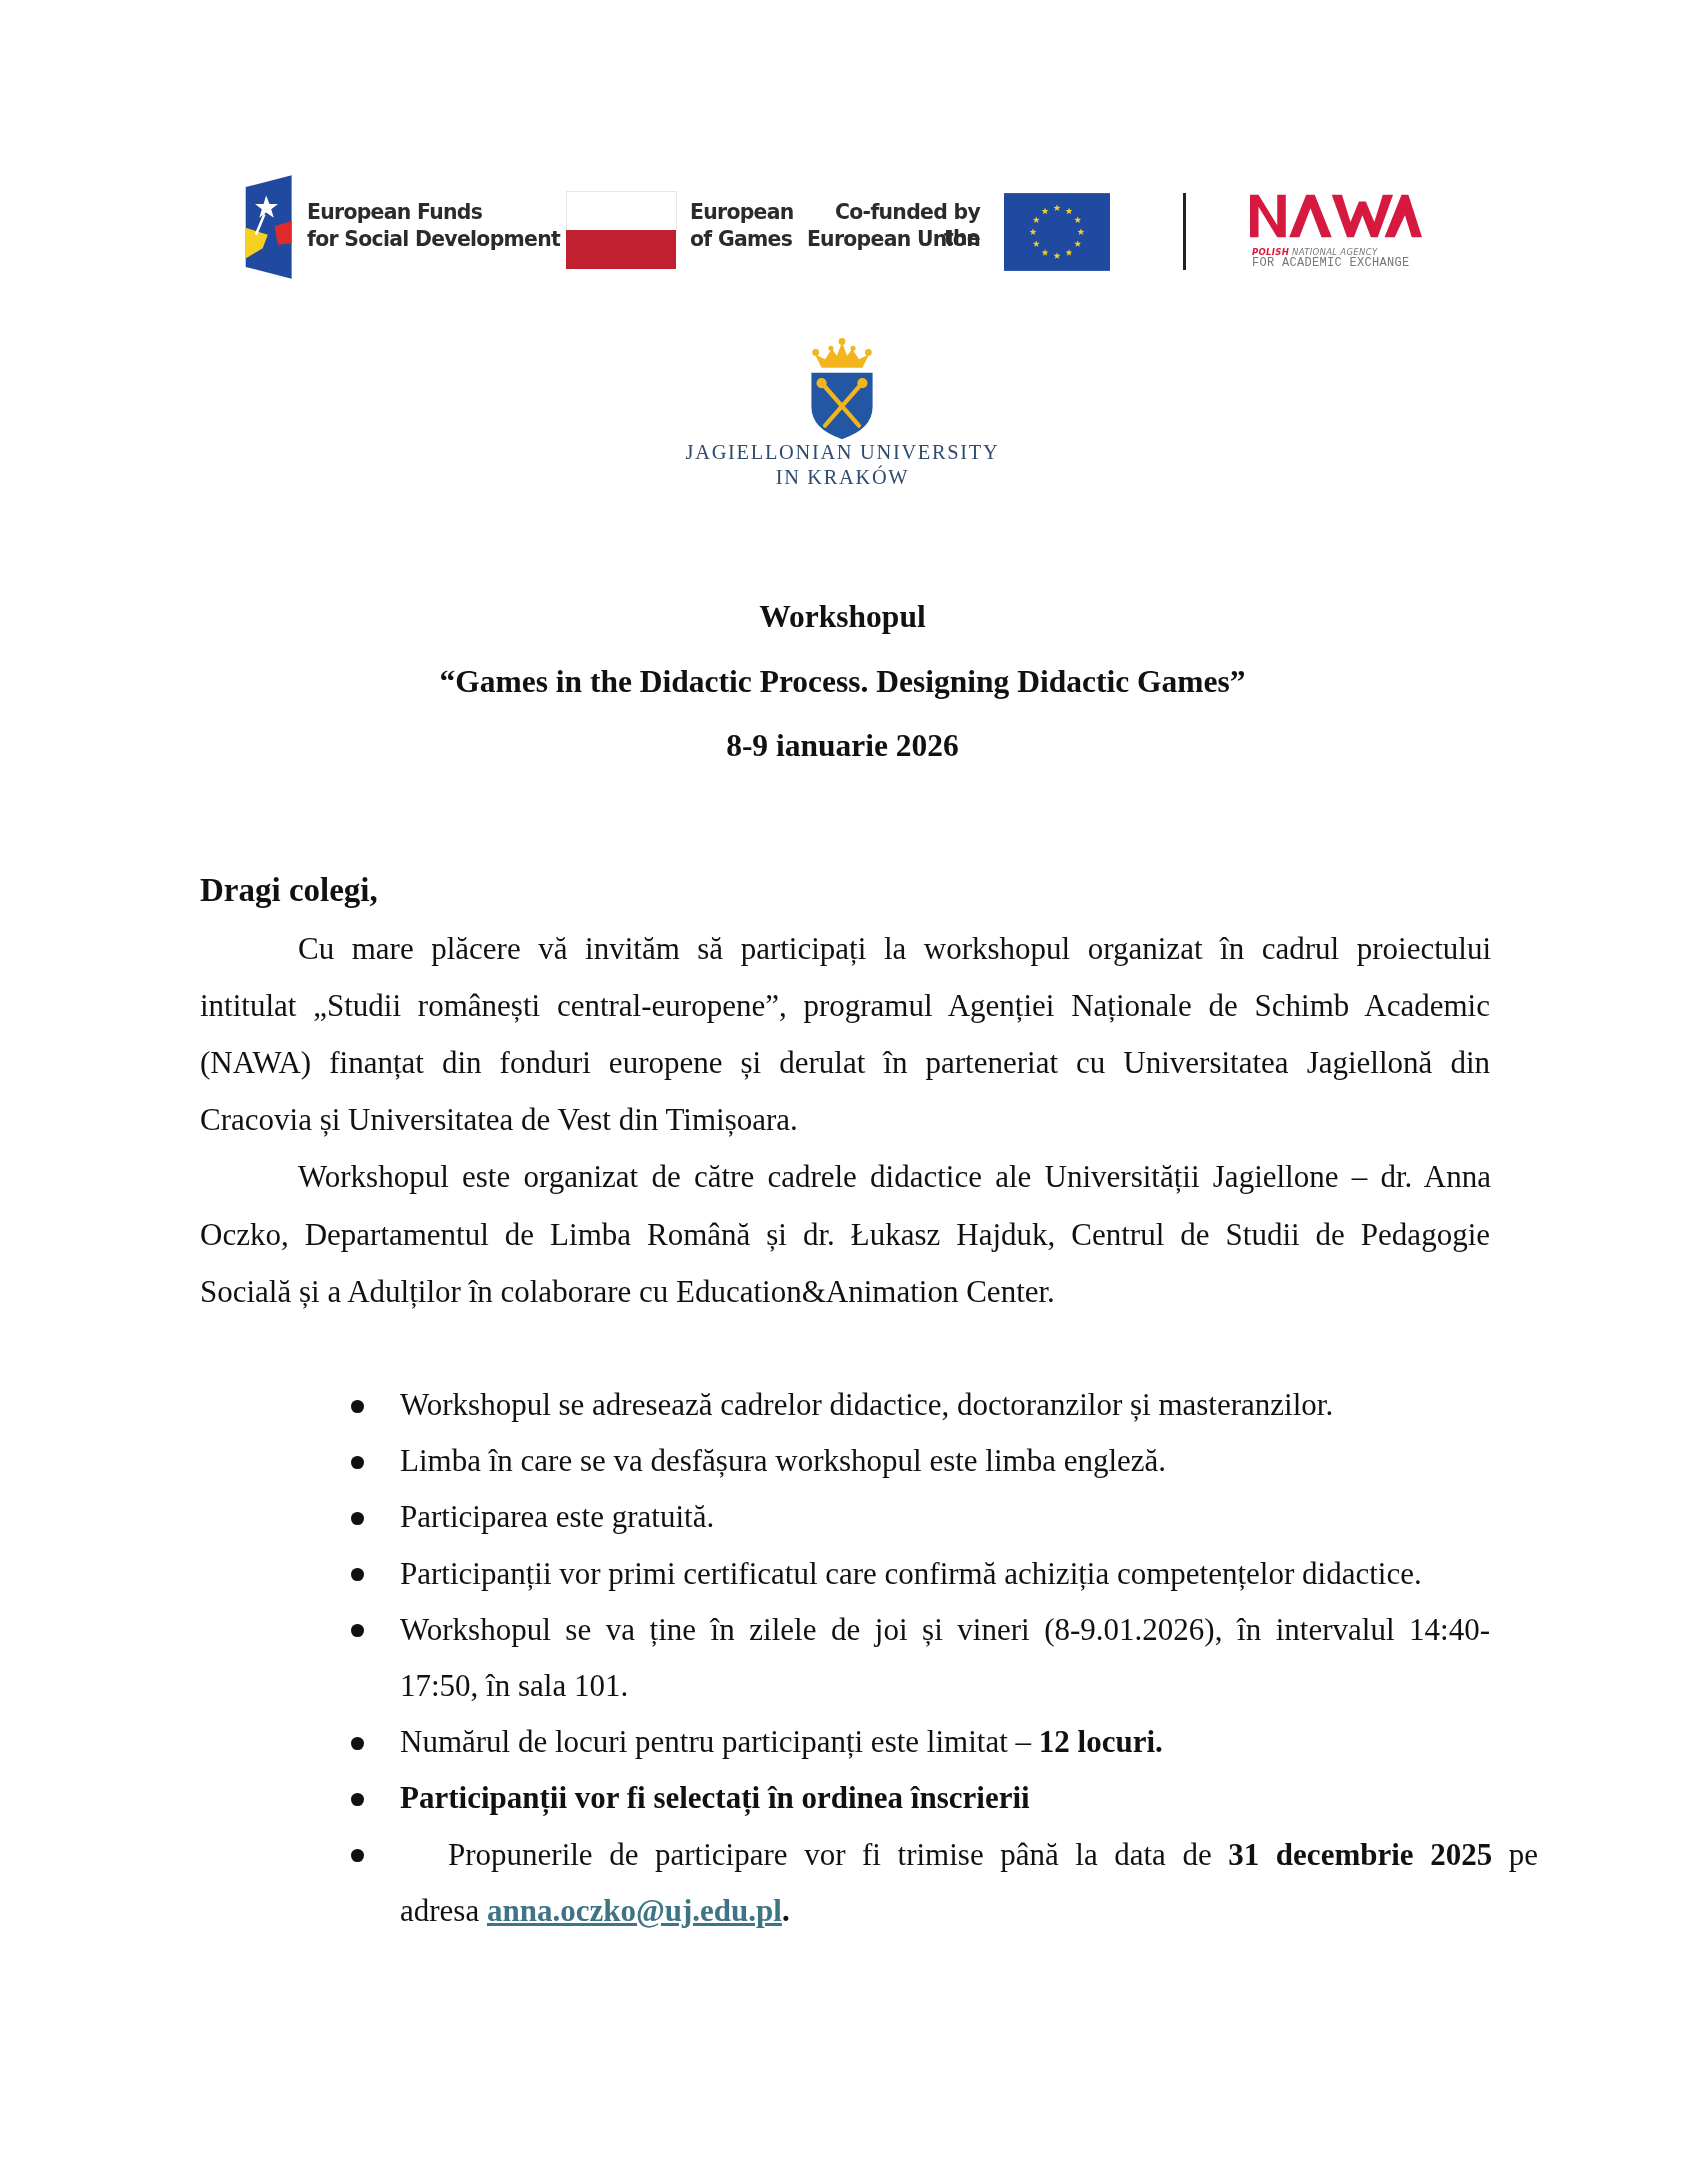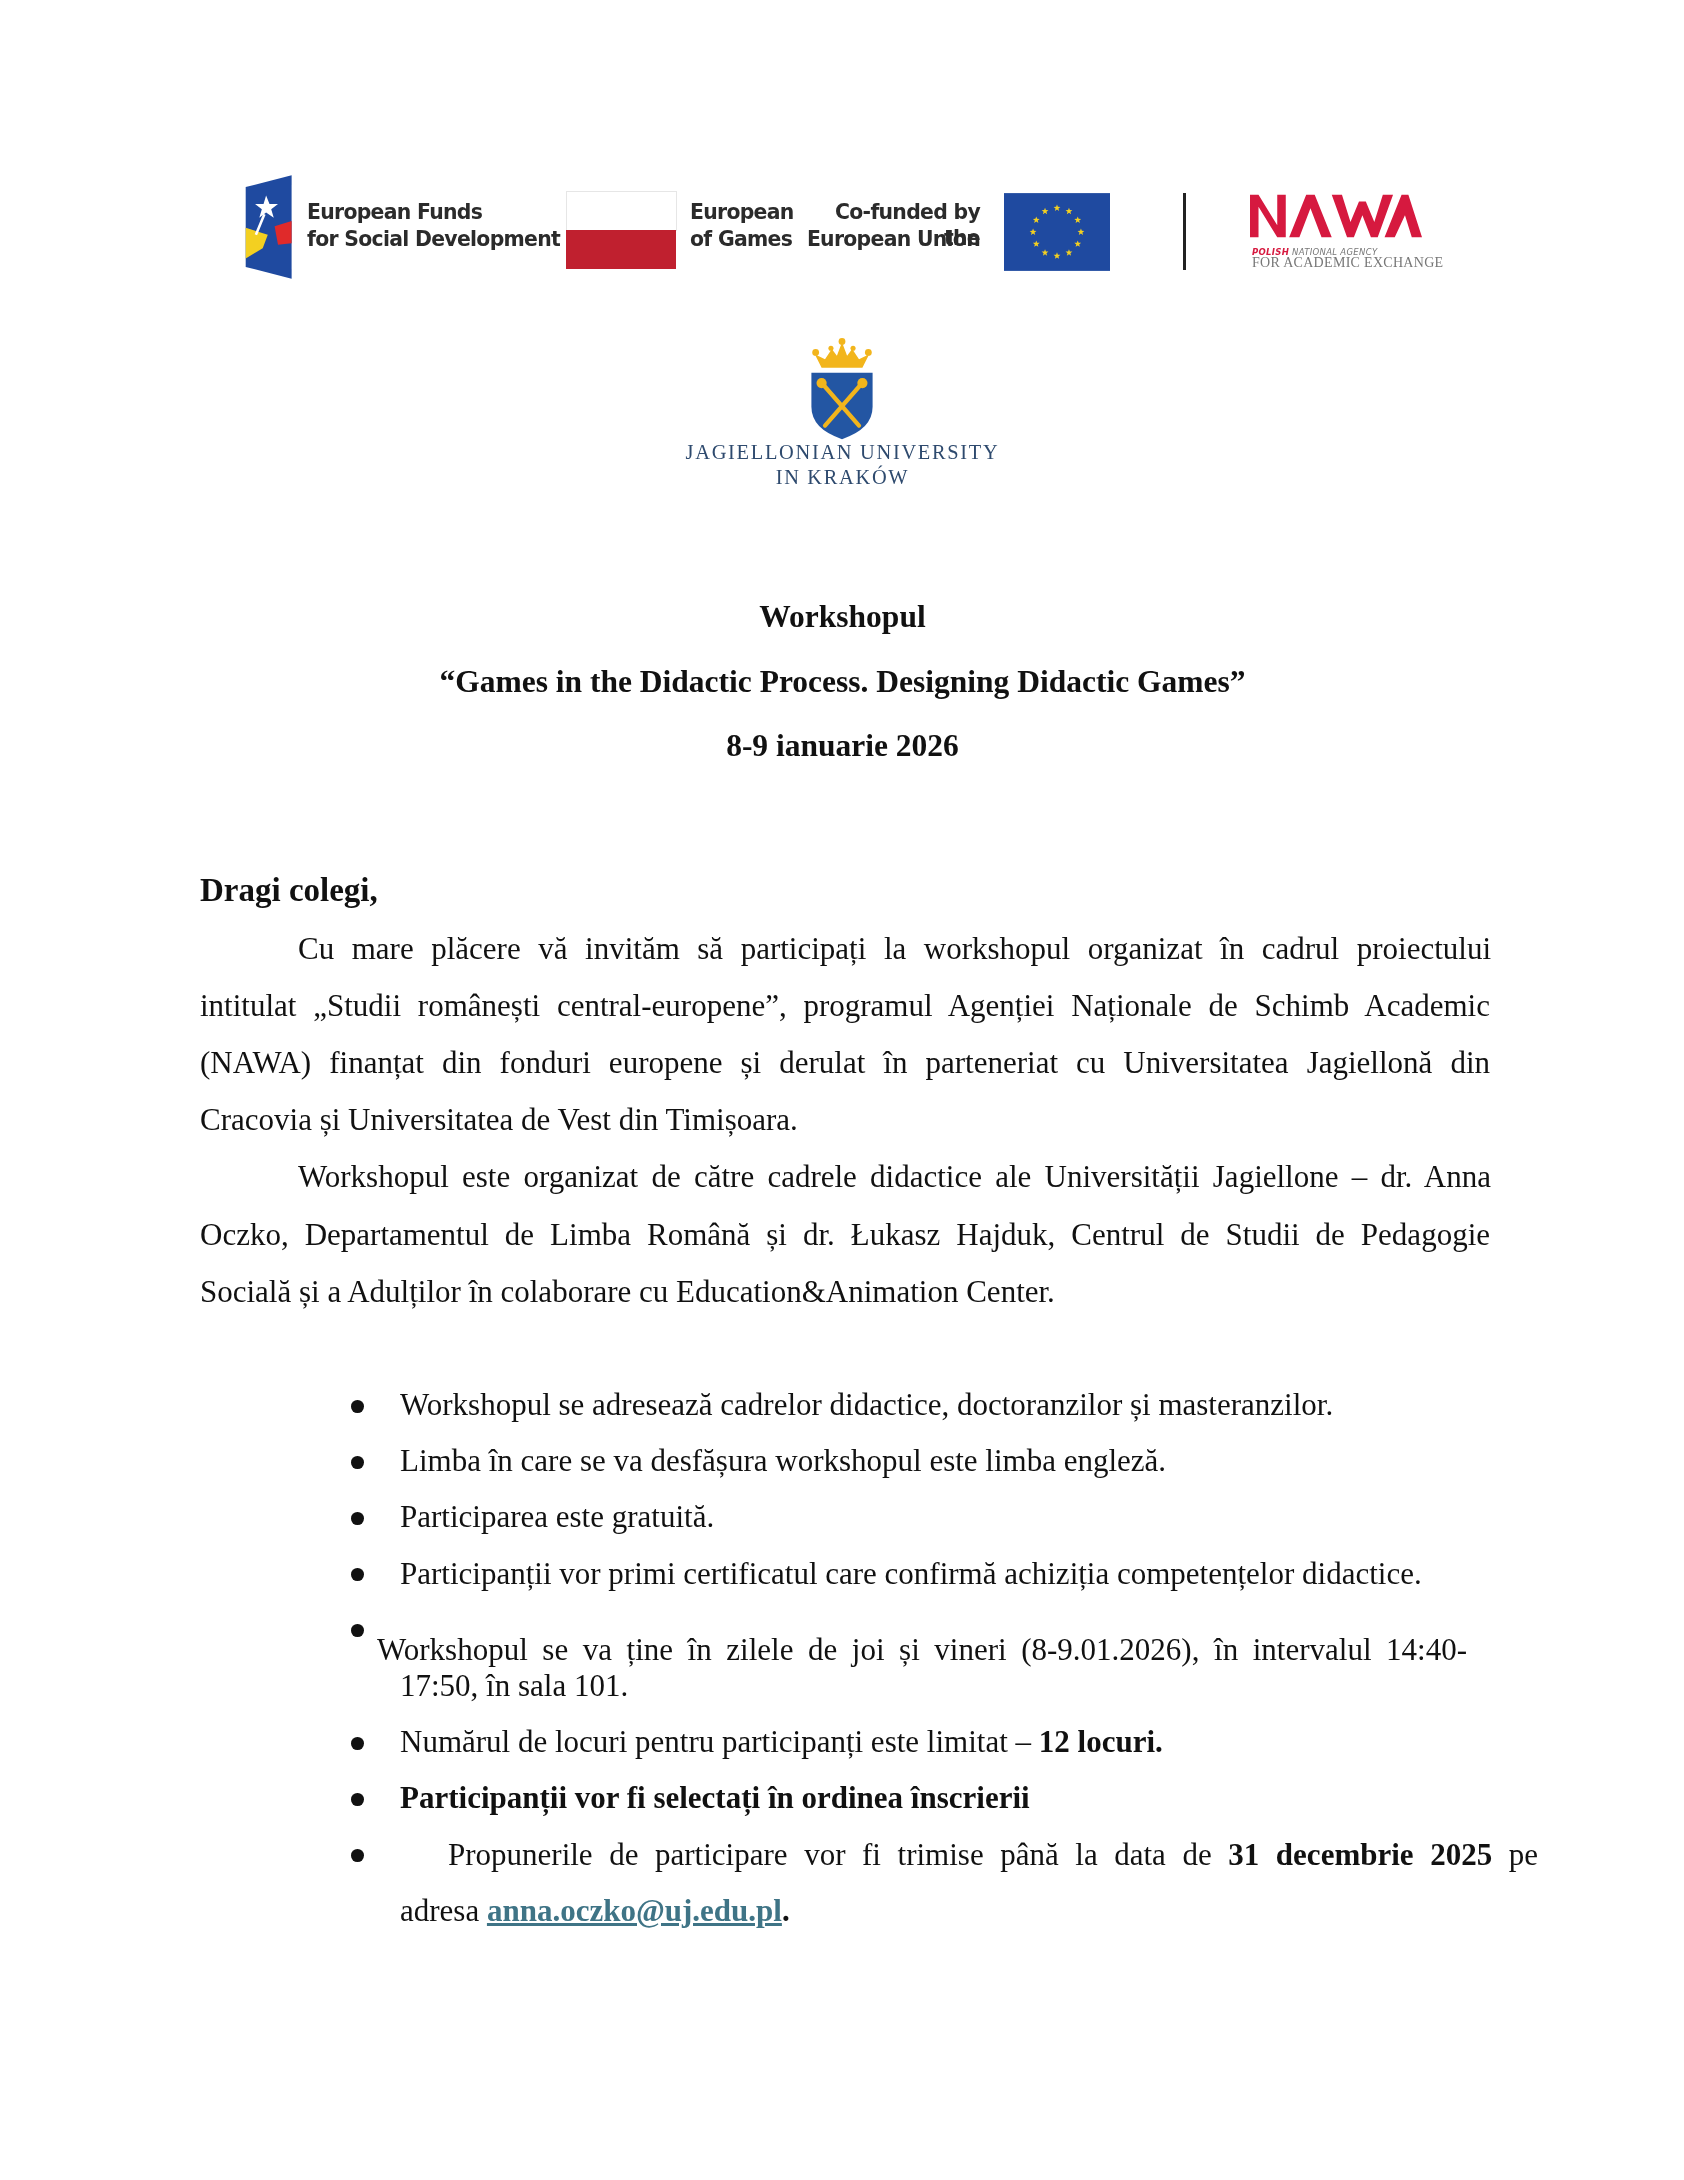--- a/index.html
+++ b/index.html
@@ -71,21 +71,21 @@
         <polygon points="0,52 0,2 10,2 32,38 32,2 42,2 42,52 32,52 10,16 10,52"></polygon>
 
         <polygon points="46,52 66,2 76,2 96,52 84,52 71,18 58,52"></polygon>
 
         <polygon points="96,2 108,2 118,34 128,10 136,10 146,34 156,2 168,2 150,52 142,52 132,26 122,52 114,52"></polygon>
 
         <polygon points="158,52 178,2 186,2 202,52 190,52 182,26 170,52"></polygon>
       </g>
     </svg>
     <div class="abs" style="left:1252px;top:247px;font-family:'DejaVu Sans',sans-serif;font-size:8.5px;line-height:10.2px;color:#777;white-space:nowrap;letter-spacing:0.3px;font-style:italic;"><span style="color:#d6193f;font-weight:bold;">POLISH</span><span> NATIONAL AGENCY</span></div>
-    <div class="abs" style="left:1252px;top:258px;font-family:Liberation Serif, serif;font-size:14px;line-height:10.2px;color:#777;white-space:nowrap;letter-spacing:0.3px;">FOR ACADEMIC EXCHANGE</div>
+    <div class="abs" style="left:1252px;top:258px;font-family:Liberation Mono, monospace;font-size:12px;line-height:10.2px;color:#777;white-space:nowrap;letter-spacing:0.3px;">FOR ACADEMIC EXCHANGE</div>
   </div>
 </div>
 
 <div>
   <svg class="abs" style="left:808px;top:337px;" width="68" height="104" viewBox="0 0 80 122">
 
     <g fill="#f2b51c">
       <polygon points="8,20 16,36 64,36 72,20 60,26 52,14 46,22 40,6 34,22 28,14 20,26"></polygon>
       <circle cx="40" cy="5" r="4"></circle>
       <circle cx="9" cy="18" r="4"></circle>
@@ -140,21 +140,21 @@
   <div>
     <div class="bullet-dot" style="left:351px;top:1512px;"></div>
     <div class="line" style="left:400px;top:1498px;">Participarea este gratuită.</div>
   </div>
   <div>
     <div class="bullet-dot" style="left:351px;top:1568px;"></div>
     <div class="line" style="left:400px;top:1555px;">Participanții vor primi certificatul care confirmă achiziția competențelor didactice.</div>
   </div>
   <div>
     <div class="bullet-dot" style="left:351px;top:1624px;"></div>
-    <div class="line just" style="left:377px;width:1090px;top:1611px;margin-top:20px;">Workshopul se va ține în zilele de joi și vineri (8-9.01.2026), în intervalul 14:40-</div>
+    <div class="line just" style="left:400px;width:1090px;top:1611px;">Workshopul se va ține în zilele de joi și vineri (8-9.01.2026), în intervalul 14:40-</div>
     <div class="line" style="left:400px;top:1667px;">17:50, în sala 101.</div>
   </div>
   <div>
     <div class="bullet-dot" style="left:351px;top:1737px;"></div>
     <div class="line" style="left:400px;top:1723px;"><span>Numărul de locuri pentru participanți este limitat – </span><span class="b">12 locuri.</span></div>
   </div>
   <div>
     <div class="bullet-dot" style="left:351px;top:1793px;"></div>
     <div class="line b" style="left:400px;top:1779px;">Participanții vor fi selectați în ordinea înscrierii</div>
   </div>

